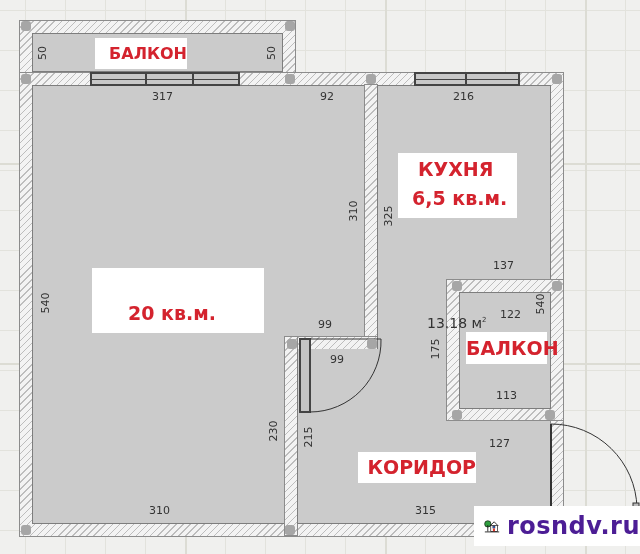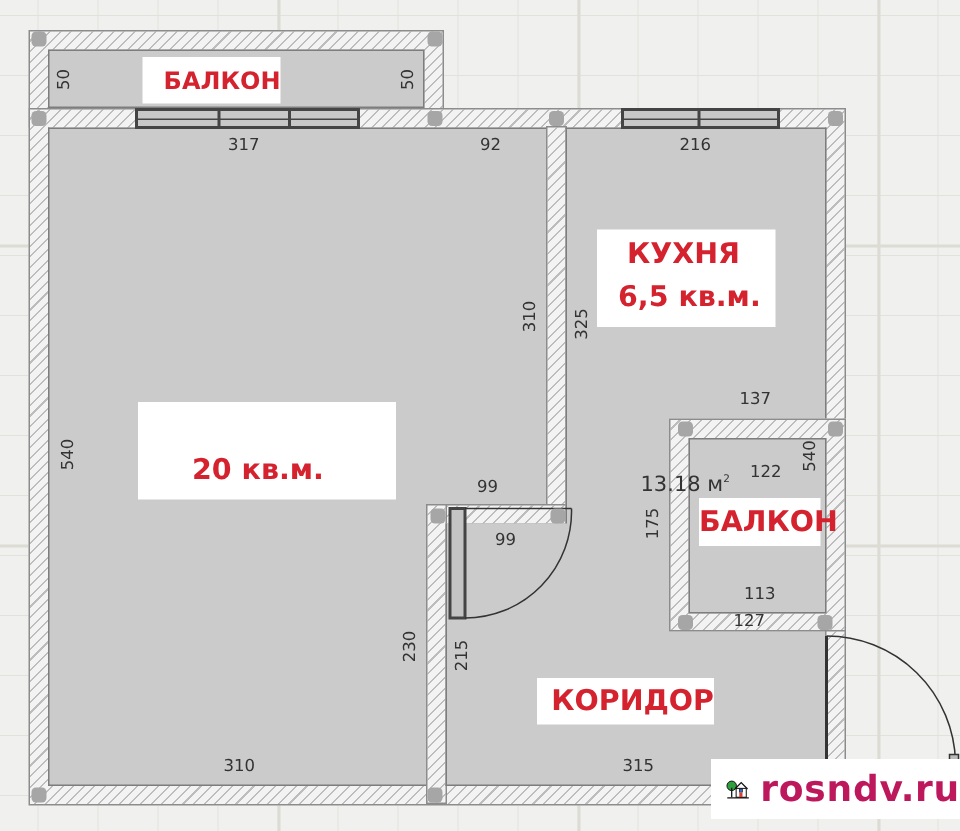--- a/index.html
+++ b/index.html
@@ -24,21 +24,21 @@
   }
   .floor { position: absolute; background: #cbcbcb; box-sizing: border-box; border: 1px solid #7d7d7d; }
   .node { position: absolute; width: 10px; height: 10px; border-radius: 3px; background: #a6a6a6; }
   .dim { position: absolute; font-size: 11px; color: #333; white-space: nowrap; line-height: 12px; }
   .dim.v { transform: rotate(-90deg); transform-origin: center center; }
   .label-box { position: absolute; background: #ffffff; color: #d4232e; font-weight: bold; font-family: "DejaVu Sans", sans-serif; text-align: right; }
   .win { position: absolute; box-sizing: border-box; border: 2px solid #444; background: #c8c8c8; }
   .win .mid { position: absolute; left: 0; right: 0; top: 50%; height: 1px; background: #444; }
   .win .sep { position: absolute; top: 0; bottom: 0; width: 2px; background: #444; }
   .logo { position: absolute; background: #fff; display: flex; align-items: center; }
-  .logo-text { font-weight: bold; font-size: 24px; color: #be185d; font-family: "DejaVu Sans", sans-serif; letter-spacing: 0.5px; }
+  .logo-text { font-weight: bold; font-size: 24px; color: #4c1d95; font-family: "DejaVu Sans", sans-serif; letter-spacing: 0.5px; }
 </style>
 </head>
 <body>
 
 <div class="wall" style="left:19px;top:20px;width:277px;height:65px;"></div>
 
 <div class="wall" style="left:19px;top:72px;width:545px;height:465px;"></div>
 
 <div class="floor" style="left:32px;top:33px;width:251px;height:39px;"></div>
 
@@ -106,21 +106,21 @@
 <div class="dim v" style="left:35px;top:297px;">540</div>
 <div class="dim v" style="left:343px;top:205px;">310</div>
 <div class="dim v" style="left:378px;top:210px;">325</div>
 <div class="dim" style="left:493px;top:260px;">137</div>
 <div class="dim" style="left:318px;top:319px;">99</div>
 <div class="dim" style="left:330px;top:354px;">99</div>
 <div class="dim" style="left:500px;top:309px;">122</div>
 <div class="dim v" style="left:530px;top:298px;">540</div>
 <div class="dim v" style="left:425px;top:343px;">175</div>
 <div class="dim" style="left:496px;top:390px;">113</div>
-<div class="dim" style="left:489px;top:408px;">127</div>
+<div class="dim" style="left:489px;top:438px;">127</div>
 <div class="dim v" style="left:263px;top:425px;">230</div>
 <div class="dim v" style="left:298px;top:431px;">215</div>
 <div class="dim" style="left:149px;top:505px;">310</div>
 <div class="dim" style="left:415px;top:505px;">315</div>
 
 <div class="abs" style="left:427px;top:315px;font-size:14px;color:#333;white-space:nowrap;">
   <span>13.18 м</span><sup style="font-size:7px;">2</sup>
 </div>
 
 <div class="label-box" style="left:95px;top:38px;width:92px;height:31px;font-size:16px;line-height:31px;text-align:right;">

